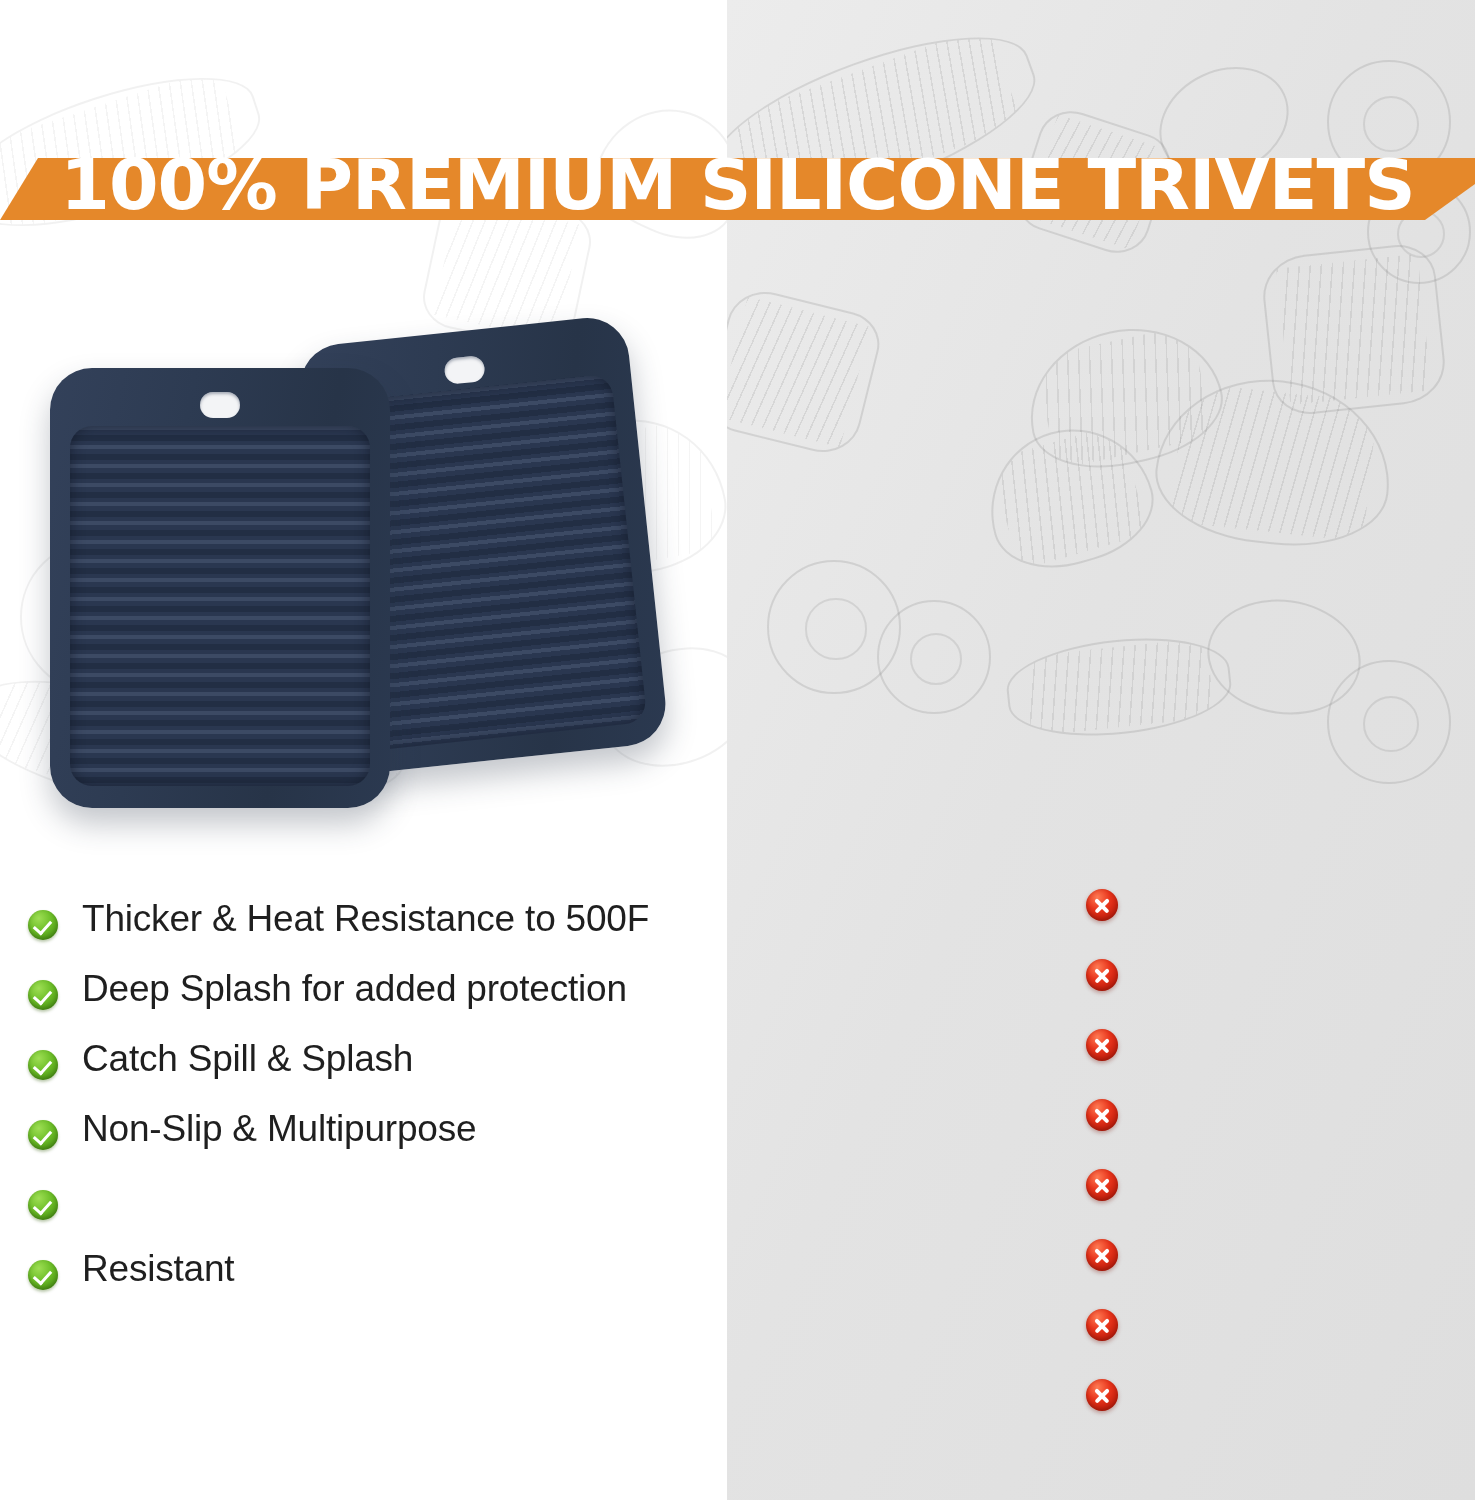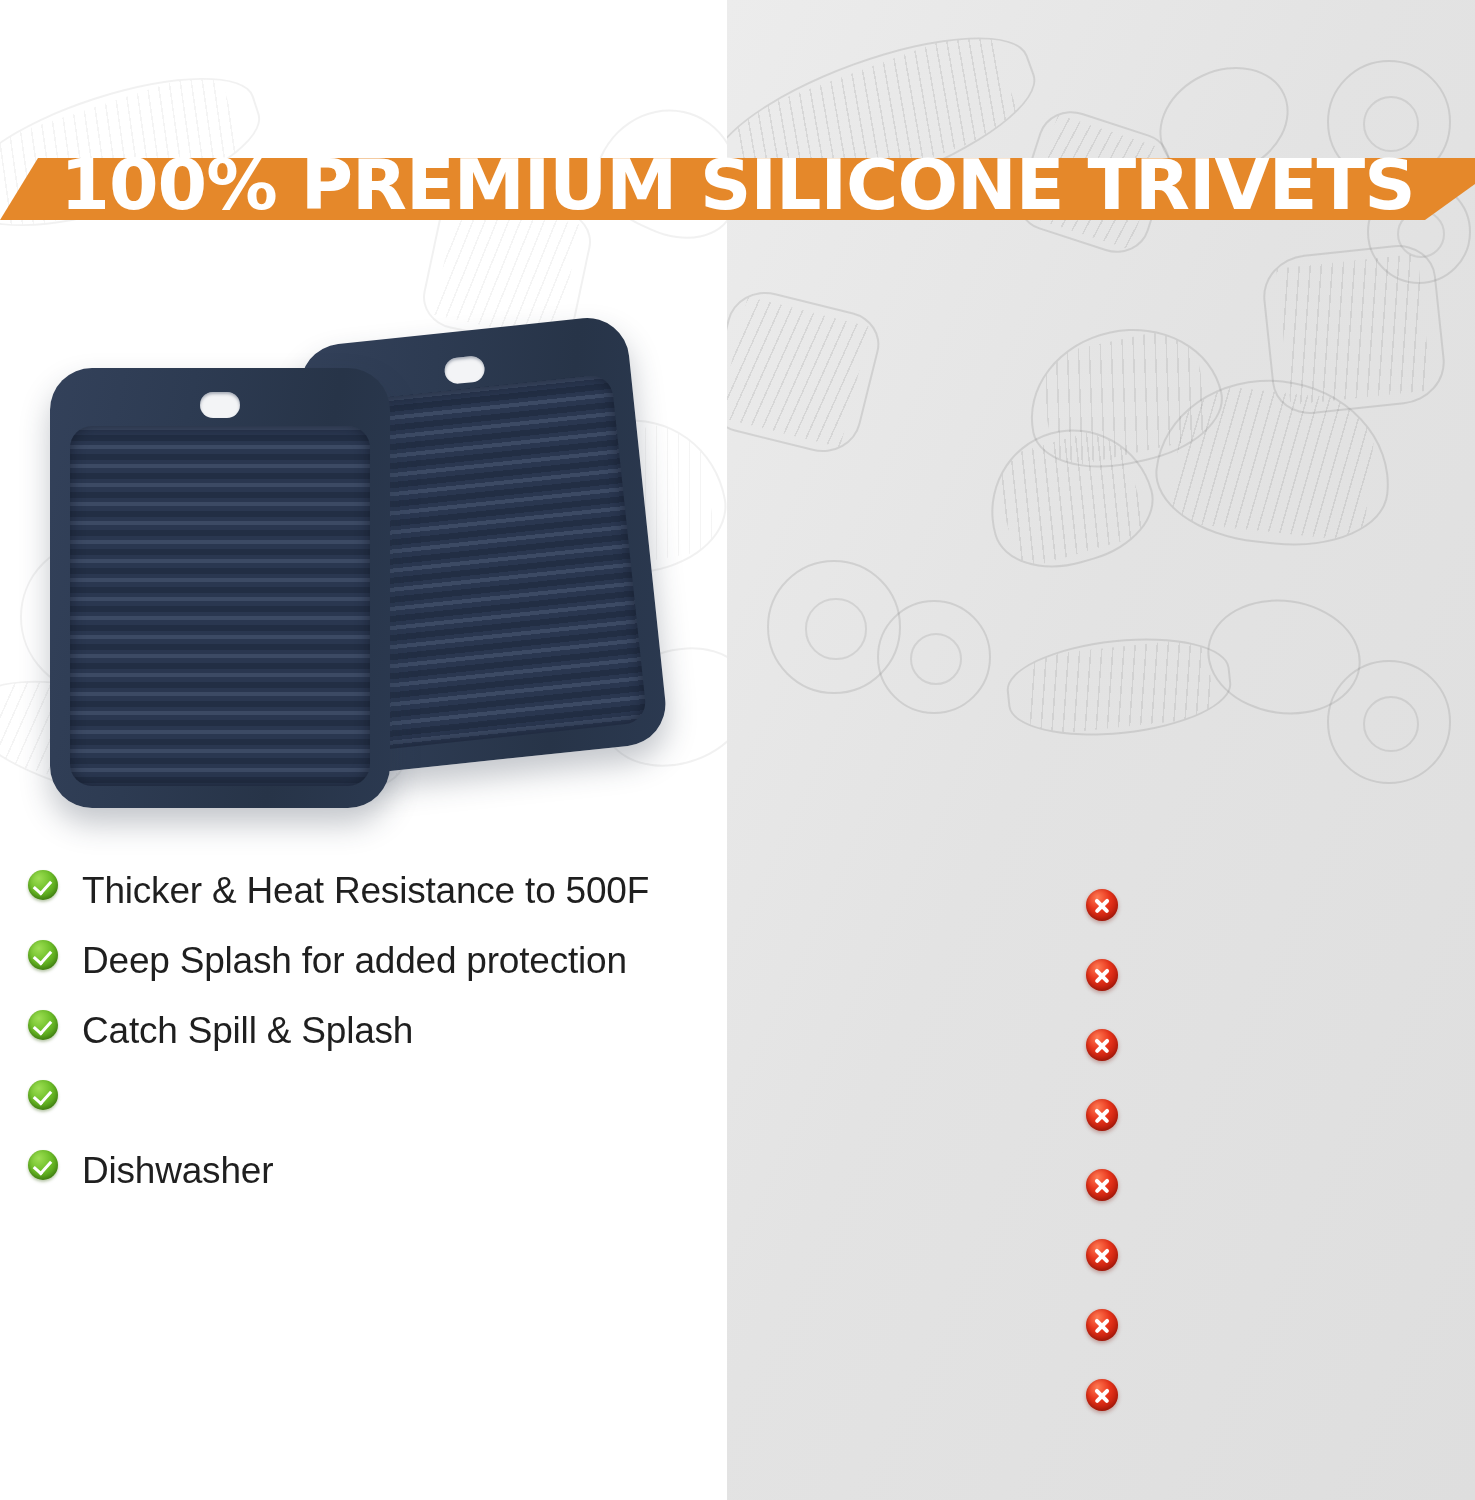--- a/index.html
+++ b/index.html
@@ -92,21 +92,21 @@
     transform:rotate(-6deg);
   }
   #mat-back .mat-hole{left:145px;top:26px;}
   #mat-front{
     left:10px;top:48px;width:340px;height:440px;
   }
   #mat-front .mat-hole{left:150px;top:24px;}
 
   
   #features{position:absolute;left:28px;top:870px;width:700px;}
-  .frow{height:70px;display:flex;align-items:flex-start;}
+  .frow{height:70px;display:flex;align-items:flex-end;}
   .check{
     width:30px;height:30px;border-radius:50%;flex:0 0 30px;
     background:radial-gradient(circle at 36% 28%,#9ede54 0%,#6fc02a 42%,#4f9a16 78%,#3d7a10 100%);
     box-shadow:0 2px 3px rgba(60,100,20,.35), inset 0 -2px 4px rgba(40,80,10,.45);
     position:relative;
   }
   .check:after{
     content:"";position:absolute;left:9px;top:7px;width:8px;height:14px;
     border:solid #ffffff;border-width:0 3.5px 3.5px 0;
     transform:rotate(42deg);
@@ -194,24 +194,28 @@
       <div class="frow">
         <div class="check"></div>
         <div class="flabel">Deep Splash for added protection</div>
       </div>
       <div class="frow">
         <div class="check"></div>
         <div class="flabel">Catch Spill &amp; Splash</div>
       </div>
       <div class="frow">
         <div class="check"></div>
-      </div>
-      <div class="frow">
-        <div class="check"></div>
-        <div class="flabel">Dishwasher</div>
+        <div class="flabel">Non-Slip &amp; Multipurpose</div>
+      </div>
+      <div class="frow">
+        <div class="check"></div>
+      </div>
+      <div class="frow">
+        <div class="check"></div>
+        <div class="flabel">Resistant</div>
       </div>
     </div>
 
   <div id="xmarks">
       <div class="xrow">
         <div class="xmark"></div>
       </div>
       <div class="xrow">
         <div class="xmark"></div>
       </div>

